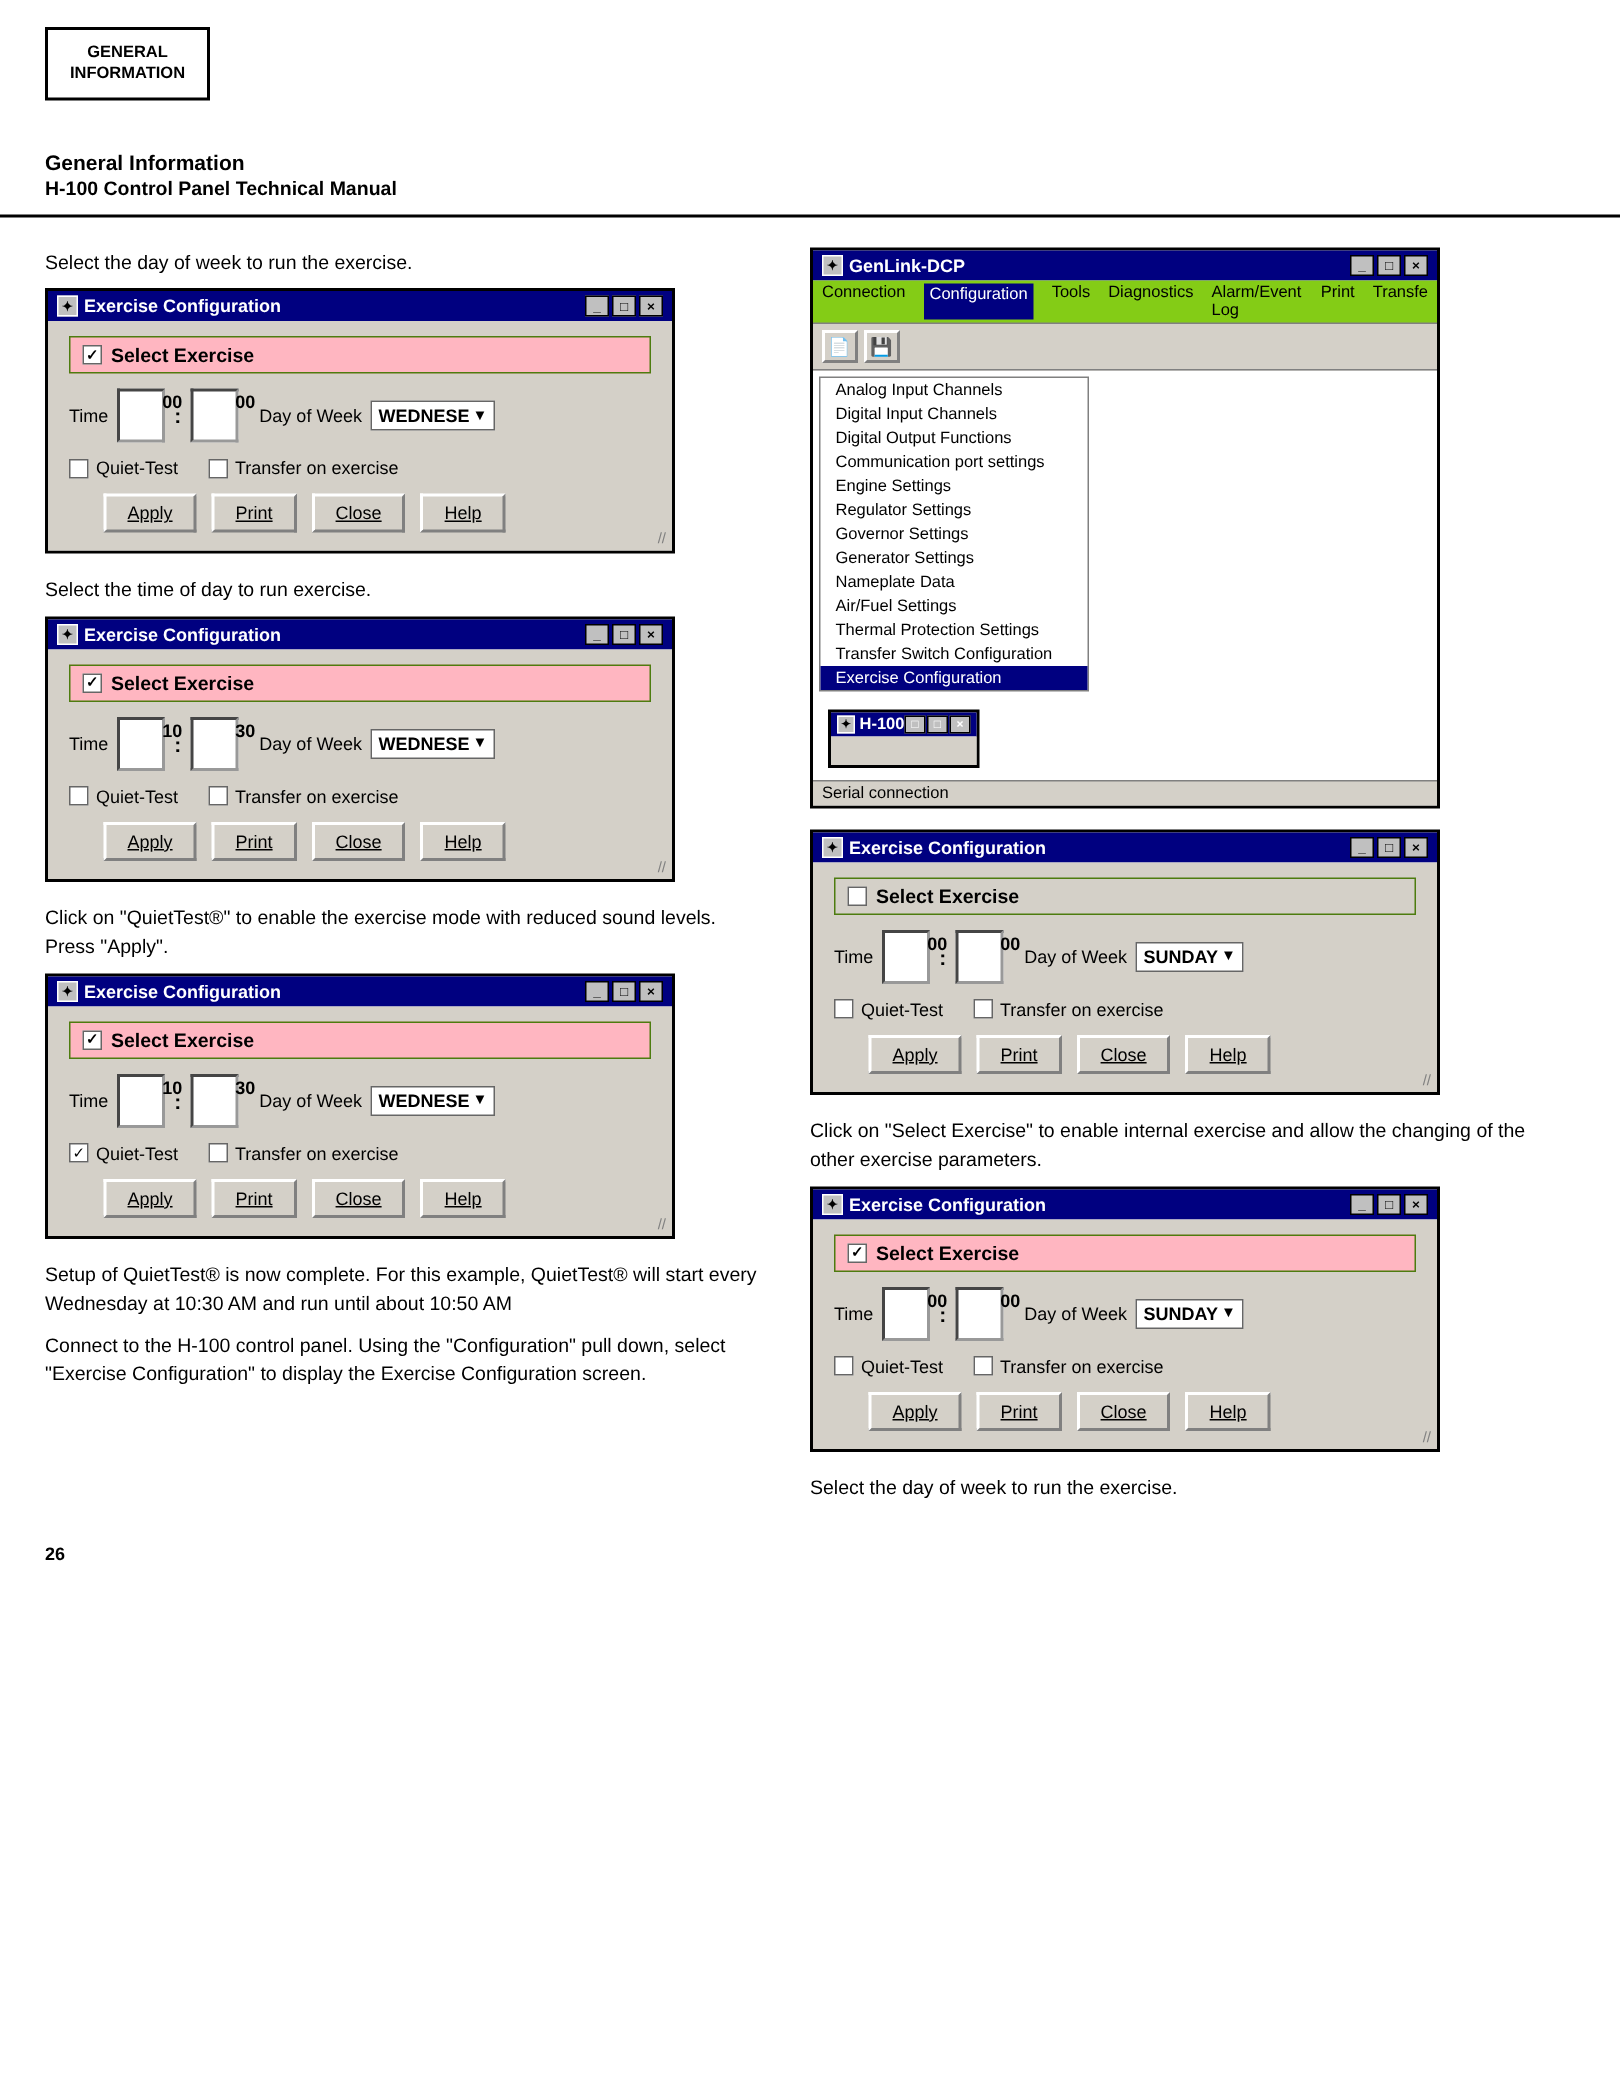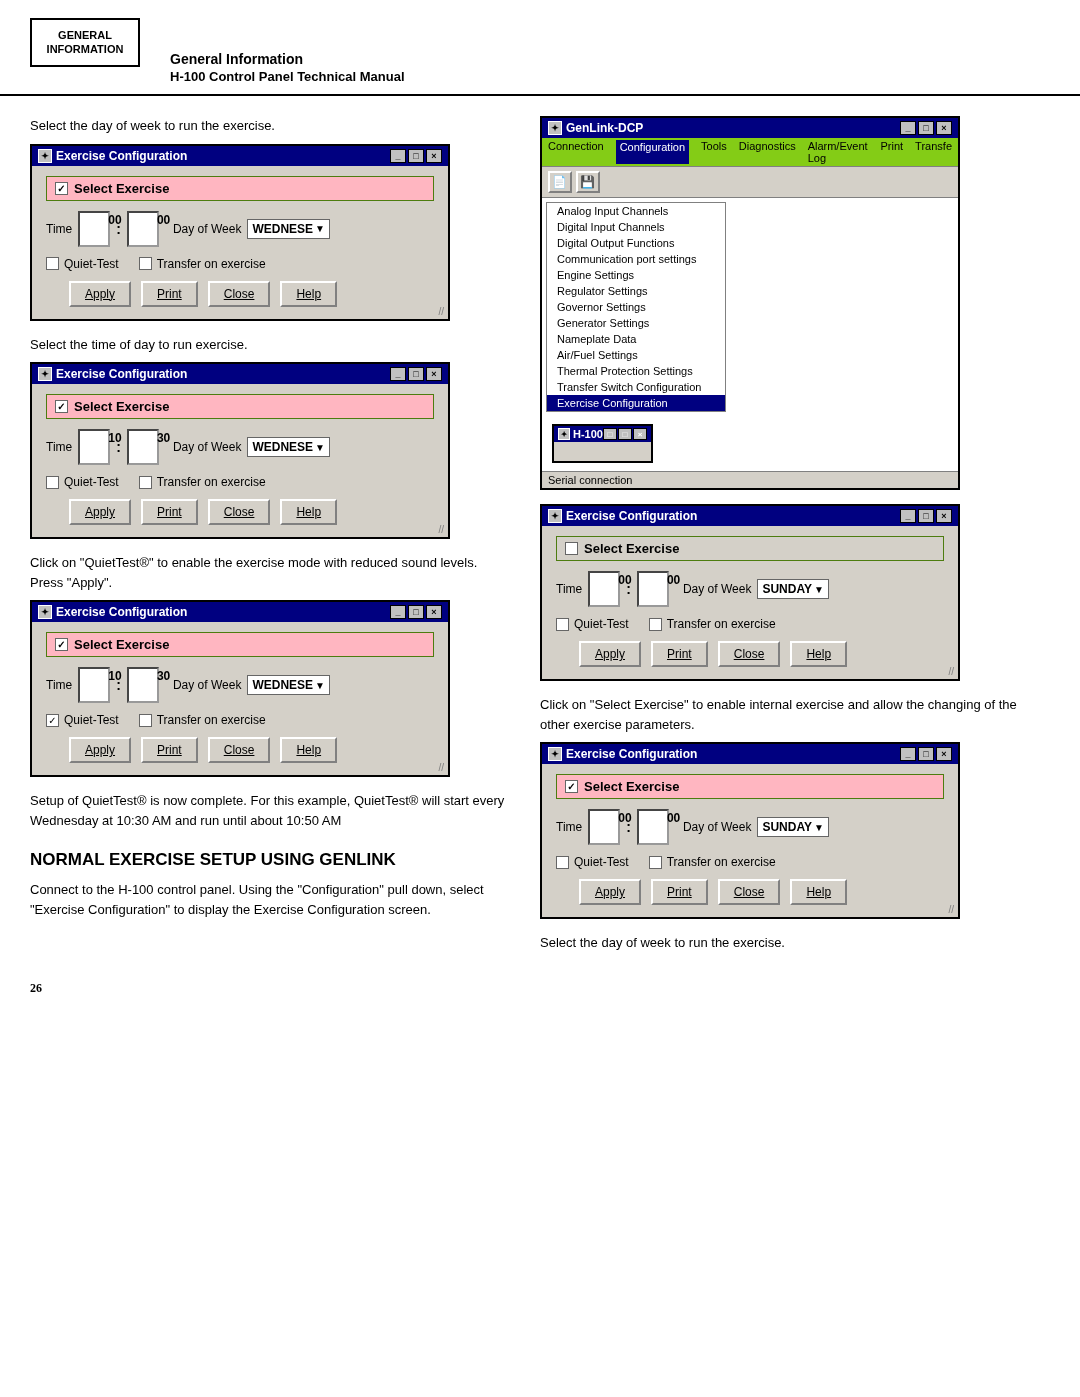--- a/index.html
+++ b/index.html
@@ -12,20 +12,21 @@
       color: #000;
     }
 
     
     .header {
       display: flex;
       align-items: flex-start;
       padding: 18px 30px 10px 30px;
       border-bottom: 2px solid #000;
       margin-bottom: 10px;
+      flex-direction: column;
     }
     .header-logo {
       border: 2px solid #000;
       padding: 8px 10px;
       font-size: 11px;
       font-weight: bold;
       text-align: center;
       line-height: 1.3;
       width: 110px;
       margin-right: 30px;
@@ -359,21 +360,20 @@
       text-transform: uppercase;
       margin: 20px 0 10px 0;
       font-family: Arial, sans-serif;
     }
 
     
     .page-number {
       font-size: 12px;
       font-weight: bold;
       padding: 10px 30px;
-      font-family: Liberation Serif, serif;
     }
   </style>
 </head>
 <body>
 
 <div class="header">
   <div class="header-logo">
     <span>GENERAL</span><br>
     <span>INFORMATION</span>
   </div>
@@ -532,21 +532,20 @@
           <button class="win-action-btn">Print</button>
           <button class="win-action-btn">Close</button>
           <button class="win-action-btn">Help</button>
         </div>
         <div class="resize-handle">//</div>
       </div>
     </div>
 
     <p class="body-text">Setup of QuietTest® is now complete. For this example, QuietTest® will start every Wednesday at 10:30 AM and run until about 10:50 AM</p>
 
-    <div class="section-heading">NORMAL EXERCISE SETUP USING GENLINK</div>
     <p class="body-text">Connect to the H-100 control panel. Using the "Configuration" pull down, select "Exercise Configuration" to display the Exercise Configuration screen.</p>
 
   </div>
 
   <div class="right-col">
 
     <div class="genlink-window">
       <div class="genlink-titlebar">
         <div style="display:flex;align-items:center;gap:4px;">
           <div class="win-icon">✦</div>

